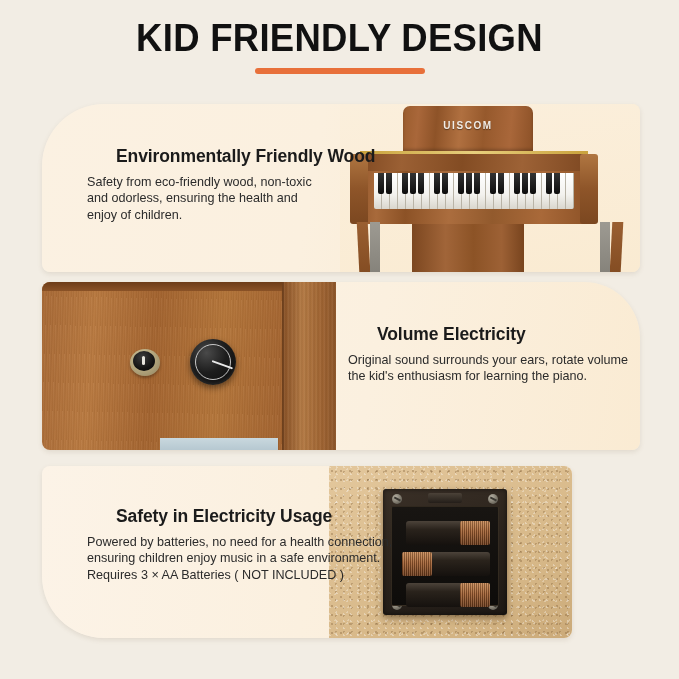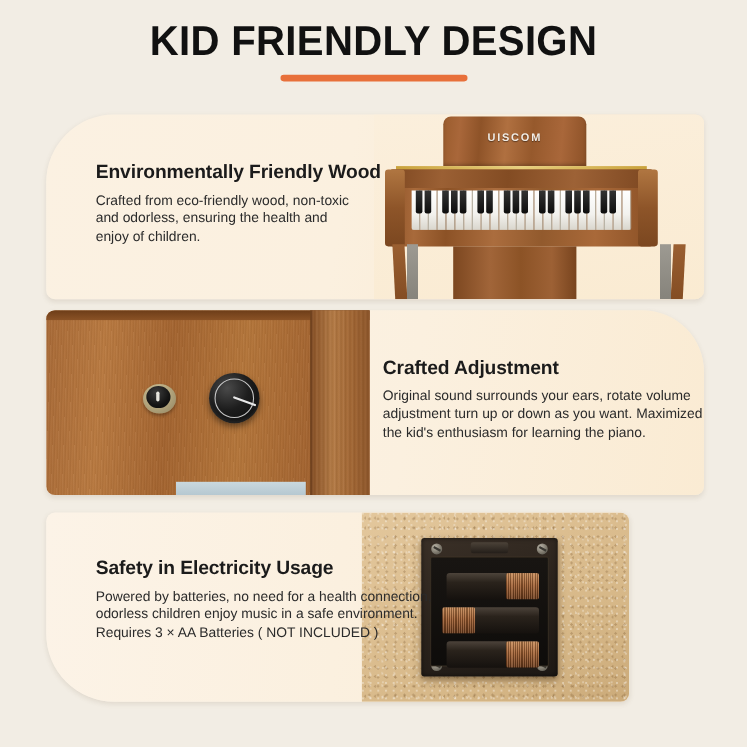--- a/index.html
+++ b/index.html
@@ -56,20 +56,21 @@
   .card-text {
     position: absolute;
   }
   .card-heading {
     font-size: 17.5px;
     font-weight: bold;
     color: #1b1b1b;
     letter-spacing: -0.1px;
     margin-bottom: 7px;
     white-space: nowrap;
+    margin-left: 29px;
   }
   .card-body {
     font-size: 12.6px;
     line-height: 16.4px;
     color: #2b2b2b;
   }
   .card-body .line { display: block; white-space: nowrap; }
 
   
   #card-wood {
@@ -427,21 +428,21 @@
     <div class="piano-base"></div>
     <div class="piano-leg l"></div>
     <div class="piano-leg r"></div>
     <div class="piano-leg-gray l"></div>
     <div class="piano-leg-gray r"></div>
   </div>
 
   <div class="card-text">
     <div class="card-heading">Environmentally Friendly Wood</div>
     <div class="card-body">
-      <span class="line">Crafted from eco-friendly wood, non-toxic</span>
+      <span class="line">Safety from eco-friendly wood, non-toxic</span>
       <span class="line">and odorless, ensuring the health and</span>
       <span class="line">enjoy of children.</span>
     </div>
   </div>
 </div>
 
 <div class="card" id="card-volume">
 
   <div class="knob-scene">
     <div class="knob-topedge"></div>
@@ -452,24 +453,23 @@
     </div>
     <div class="knob-big">
       <div class="knob-ring"></div>
       <div class="knob-pointer"></div>
     </div>
     <div class="knob-bottom-strip"></div>
     <div class="knob-rightpost"></div>
   </div>
 
   <div class="card-text">
-    <div class="card-heading">Crafted Adjustment</div>
+    <div class="card-heading">Volume Electricity</div>
     <div class="card-body">
       <span class="line">Original sound surrounds your ears, rotate volume</span>
-      <span class="line">adjustment turn up or down as you want. Maximized</span>
       <span class="line">the kid's enthusiasm for learning the piano.</span>
     </div>
   </div>
 </div>
 
 <div class="card" id="card-battery">
 
   <div class="battery-scene">
     <div class="battery-box">
       <div class="latch"></div>
@@ -488,17 +488,17 @@
             <span class="tip"></span>
           </div>
       </div>
     </div>
   </div>
 
   <div class="card-text">
     <div class="card-heading">Safety in Electricity Usage</div>
     <div class="card-body">
       <span class="line">Powered by batteries, no need for a health connection,</span>
-      <span class="line">odorless children enjoy music in a safe environment.</span>
+      <span class="line">ensuring children enjoy music in a safe environment.</span>
       <span class="line">Requires 3 × AA Batteries ( NOT INCLUDED )</span>
     </div>
   </div>
 </div>
 
 </body></html>

